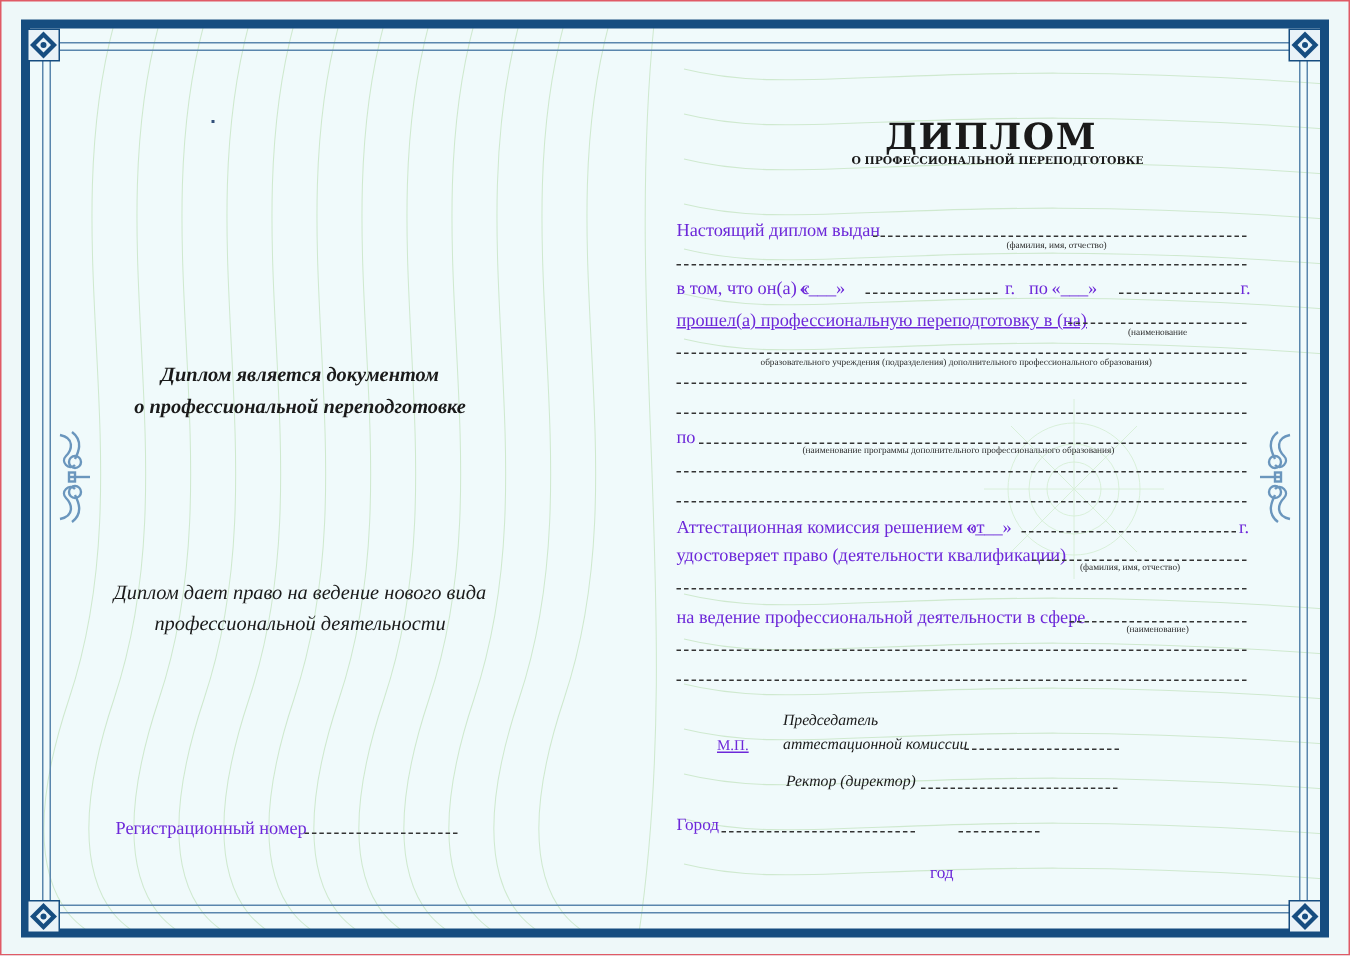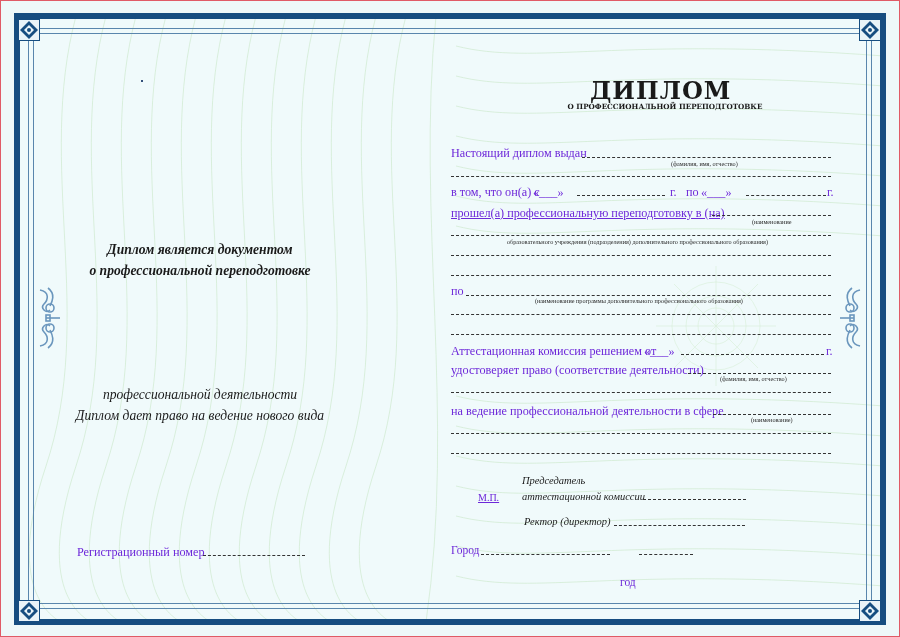--- a/index.html
+++ b/index.html
@@ -135,22 +135,22 @@
   </svg>
 </div>
 
 <div class="abs" style="left:141px;top:80px;width:2px;height:2px;background:#33507a;"></div>
 
 <div class="abs italic" style="left:60px;top:239px;width:280px;font-weight:bold;">
   <div>Диплом является документом</div>
   <div>о профессиональной переподготовке</div>
 </div>
 <div class="abs italic" style="left:40px;top:384px;width:320px;">
+  <div>Диплом дает право на ведение нового вида</div>
   <div>профессиональной деятельности</div>
-  <div>Диплом дает право на ведение нового вида</div>
 </div>
 <div class="abs label" style="left:77px;top:545px;">Регистрационный номер</div>
 <div class="dash field" style="left:203px;top:555px;width:102px;"></div>
 
 <div class="abs title" style="left:590px;top:76px;">ДИПЛОМ</div>
 <div class="abs subtitle" style="left:540px;top:102px;width:250px;text-align:center;">О ПРОФЕССИОНАЛЬНОЙ ПЕРЕПОДГОТОВКЕ</div>
 
 <div class="abs label" style="left:451px;top:146px;">Настоящий диплом выдан</div>
 <div class="dash field" style="left:582px;top:157px;width:249px;"></div>
 <div class="abs hint" style="left:671px;top:160px;">(фамилия, имя, отчество)</div>
@@ -177,21 +177,21 @@
 <div class="dash field" style="left:466px;top:295px;width:365px;"></div>
 <div class="abs hint" style="left:535px;top:297px;">(наименование программы дополнительного профессионального образования)</div>
 <div class="dash field" style="left:451px;top:314px;width:380px;"></div>
 <div class="dash field" style="left:451px;top:334px;width:380px;"></div>
 
 <div class="abs label" style="left:451px;top:344px;">Аттестационная комиссия решением от</div>
 <div class="abs label" style="left:644px;top:344px;">«___»</div>
 <div class="dash field" style="left:681px;top:354px;width:143px;"></div>
 <div class="abs label" style="left:826px;top:344px;">г.</div>
 
-<div class="abs label" style="left:451px;top:363px;">удостоверяет право (соответствие деятельности)</div>
+<div class="abs label" style="left:451px;top:363px;">удостоверяет право (деятельности квалификации)</div>
 <div class="dash field" style="left:688px;top:373px;width:143px;"></div>
 <div class="abs hint" style="left:720px;top:375px;">(фамилия, имя, отчество)</div>
 <div class="dash field" style="left:451px;top:392px;width:380px;"></div>
 
 <div class="abs label" style="left:451px;top:404px;">на ведение профессиональной деятельности в сфере</div>
 <div class="dash field" style="left:713px;top:414px;width:118px;"></div>
 <div class="abs hint" style="left:751px;top:416px;">(наименование)</div>
 <div class="dash field" style="left:451px;top:433px;width:380px;"></div>
 <div class="dash field" style="left:451px;top:453px;width:380px;"></div>
 

